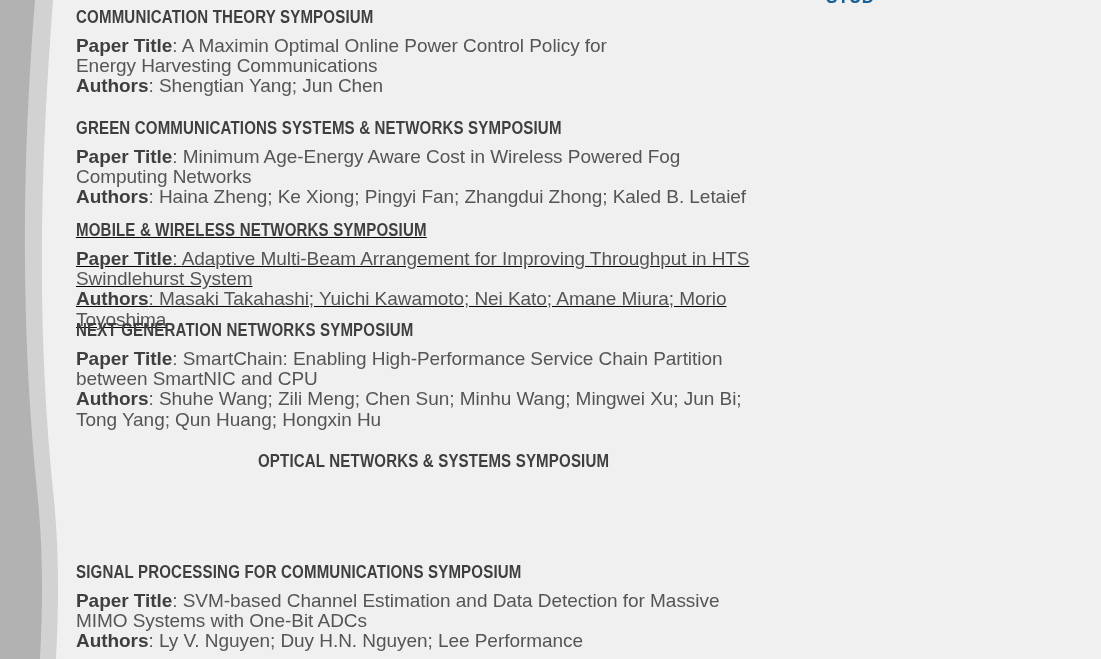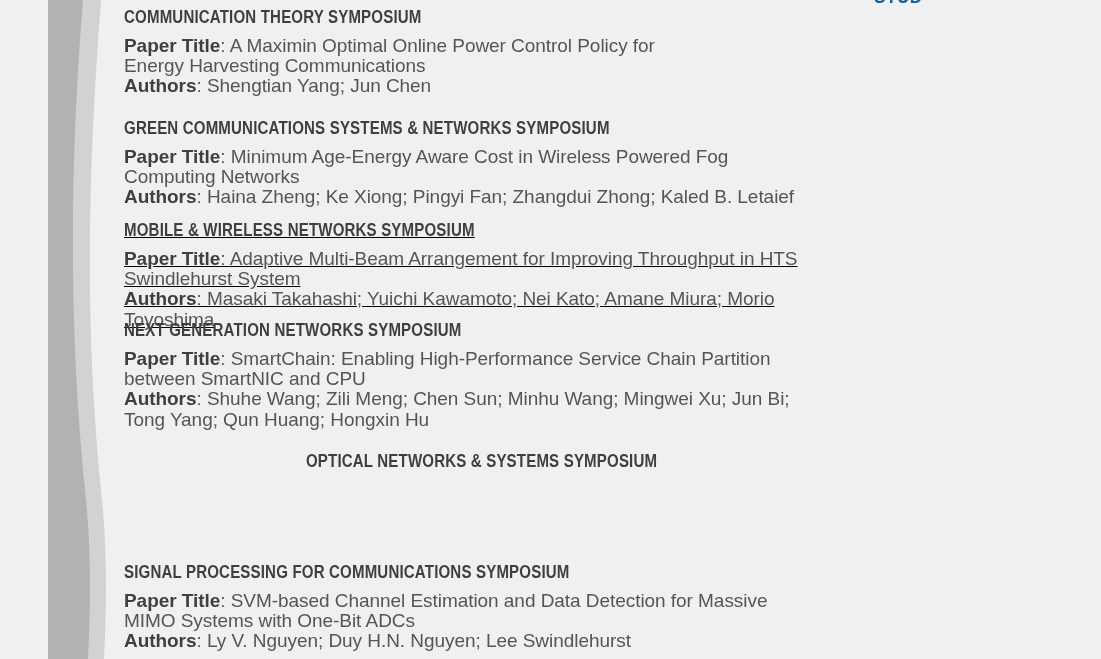--- a/index.html
+++ b/index.html
@@ -12,21 +12,20 @@
     overflow: hidden;
     background: #f0f0f0;
     font-family: "Liberation Sans", sans-serif;
   }
   #page {
     position: relative;
     width: 875px;
     height: 659px;
     overflow: hidden;
     background: #7dd3fc;
-    margin-left: 48px;
   }
   
   #bg-decor {
     position: absolute;
     left: 0; top: 0;
     width: 1101px;
     height: 659px;
     z-index: 0;
   }
   
@@ -161,18 +160,18 @@
     <div class="symposium" style="top:452px; width:620px;text-align:right;">
       <div class="symposium-title">OPTICAL NETWORKS &amp; SYSTEMS SYMPOSIUM</div>
     </div>
 
     <div class="symposium" style="top:563px; width:666px;">
       <div class="symposium-title">SIGNAL PROCESSING FOR COMMUNICATIONS SYMPOSIUM</div>
       <div class="paper-line">
         <span class="field-label">Paper Title</span><span>: </span><span>SVM-based Channel Estimation and Data Detection for Massive MIMO Systems with One-Bit ADCs</span>
       </div>
       <div class="authors-line">
-        <span class="field-label">Authors</span><span>: </span><span>Ly V. Nguyen; Duy H.N. Nguyen; Lee Swindlehurst</span>
+        <span class="field-label">Authors</span><span>: </span><span>Ly V. Nguyen; Duy H.N. Nguyen; Lee Performance</span>
       </div>
     </div>
 
   </div>
 </div>
 
 </body></html>

